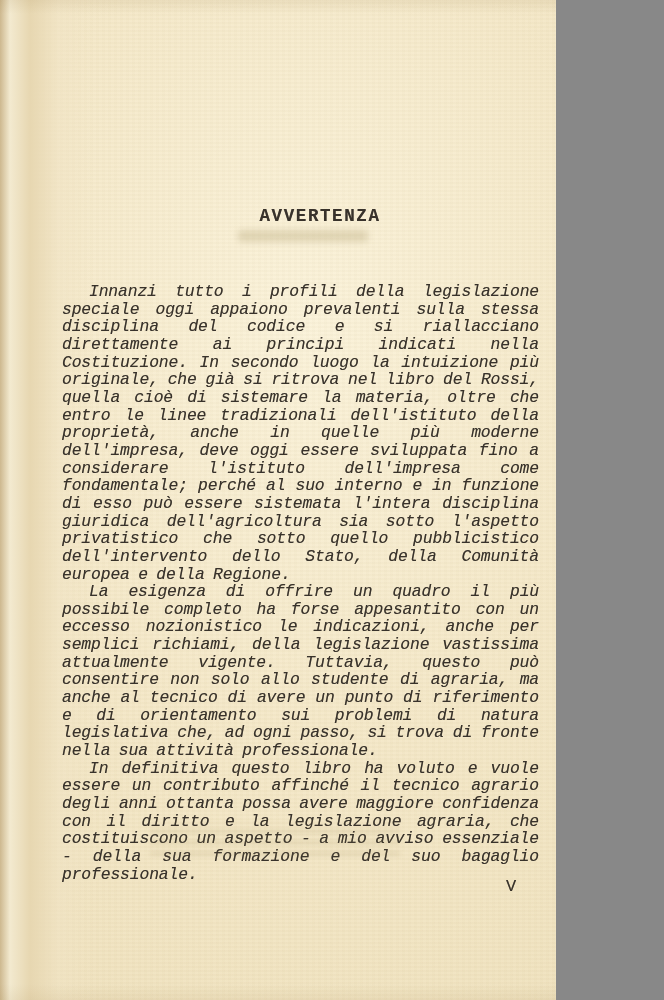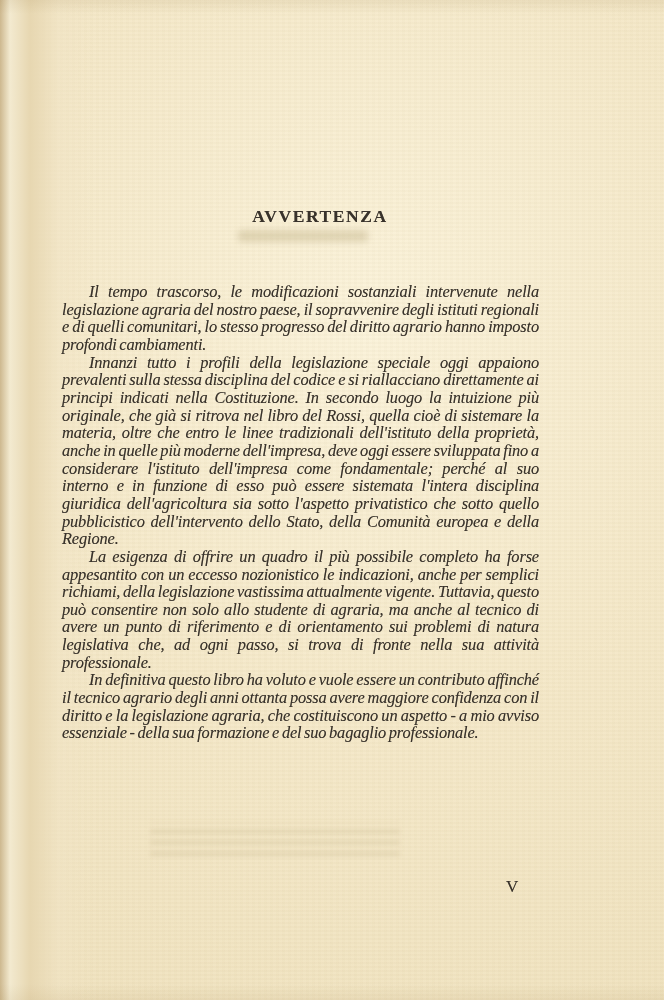--- a/index.html
+++ b/index.html
@@ -2,30 +2,30 @@
 <html lang="it" style="--paper: #f3e6c5; --paper-shade: #e7d7b1; --edge-seam: #cdb88f; --ink: #38322b;"><head>
 <meta charset="utf-8">
 <style>
   html, body {
     margin: 0;
     padding: 0;
     background: #888;
   }
   .page {
     position: relative;
-    width: 664px;
+    width: 556px;
     height: 1000px;
     overflow: hidden;
     background:
       radial-gradient(ellipse 120% 90% at 55% 32%,
         rgba(252, 245, 222, 0.85) 0%,
         rgba(246, 235, 204, 0.55) 45%,
         rgba(236, 221, 182, 0.65) 100%),
       var(--paper, #f3e6c5);
-    font-family: Liberation Serif, serif;
+    font-family: Liberation Mono, monospace;
     color: var(--ink, #38322b);
   }
   
   .grain {
     position: absolute;
     inset: 0;
     background:
       repeating-linear-gradient(0deg, rgba(120, 95, 45, 0.022) 0 2px, rgba(255, 252, 240, 0.02) 2px 4px),
       repeating-linear-gradient(90deg, rgba(120, 95, 45, 0.016) 0 3px, rgba(255, 252, 240, 0.016) 3px 6px);
     pointer-events: none;
@@ -127,21 +127,20 @@
 <div class="page">
   <div class="grain"></div>
   <div class="edge-left"></div>
   <div class="edge-top"></div>
   <div class="edge-bottom"></div>
 
   <h1 class="title">AVVERTENZA</h1>
   <div class="ghost"></div>
 
   <section class="body-text">
-    <p>Il tempo trascorso, le modificazioni sostanziali intervenute nella legislazione agraria del nostro paese, il sopravvenire degli istituti regionali e di quelli comunitari, lo stesso progresso del diritto agrario hanno imposto profondi cambiamenti.</p>
     <p>Innanzi tutto i profili della legislazione speciale oggi appaiono prevalenti sulla stessa disciplina del codice e si riallacciano direttamente ai principi indicati nella Costituzione. In secondo luogo la intuizione più originale, che già si ritrova nel libro del Rossi, quella cioè di sistemare la materia, oltre che entro le linee tradizionali dell'istituto della proprietà, anche in quelle più moderne dell'impresa, deve oggi essere sviluppata fino a considerare l'istituto dell'impresa come fondamentale; perché al suo interno e in funzione di esso può essere sistemata l'intera disciplina giuridica dell'agricoltura sia sotto l'aspetto privatistico che sotto quello pubblicistico dell'intervento dello Stato, della Comunità europea e della Regione.</p>
     <p>La esigenza di offrire un quadro il più possibile completo ha forse appesantito con un eccesso nozionistico le indicazioni, anche per semplici richiami, della legislazione vastissima attualmente vigente. Tuttavia, questo può consentire non solo allo studente di agraria, ma anche al tecnico di avere un punto di riferimento e di orientamento sui problemi di natura legislativa che, ad ogni passo, si trova di fronte nella sua attività professionale.</p>
     <p>In definitiva questo libro ha voluto e vuole essere un contributo affinché il tecnico agrario degli anni ottanta possa avere maggiore confidenza con il diritto e la legislazione agraria, che costituiscono un aspetto - a mio avviso essenziale - della sua formazione e del suo bagaglio professionale.</p>
   </section>
 
   <div class="ghost2"></div>
 
   <div class="page-number">V</div>
 </div>
 

